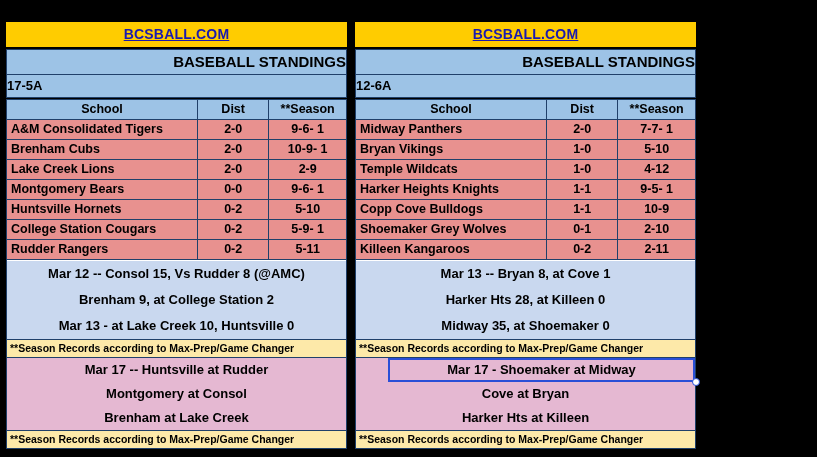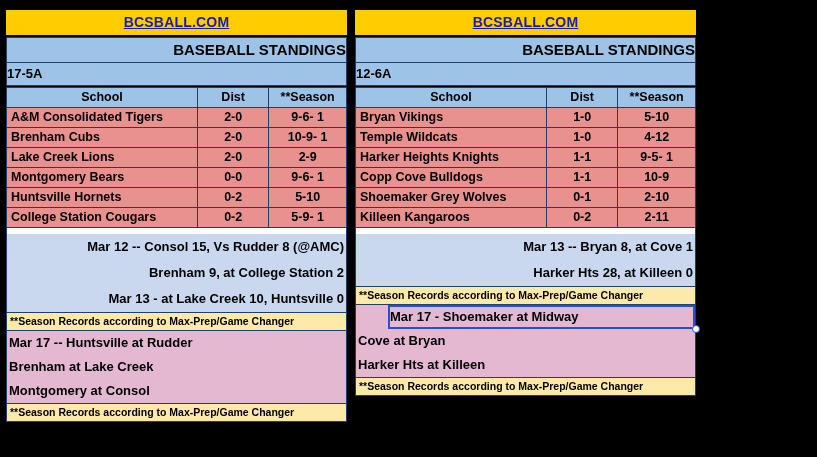--- a/index.html
+++ b/index.html
@@ -14,21 +14,21 @@
     overflow: hidden;
   }
   .page {
     position: relative;
     width: 702px;
     height: 457px;
     background: #000000;
     box-sizing: border-box;
     display: flex;
     gap: 8px;
-    padding: 10px 6px 8px 6px;
+    padding: 22px 6px 8px 6px;
   }
   .panel {
     flex: 1 1 0;
     display: flex;
     flex-direction: column;
     min-width: 0;
   }
   .band {
     background: #ffcc00;
     text-align: center;
@@ -93,21 +93,21 @@
     background: #ffffff;
     border-left: 1px solid #20406a;
     border-right: 1px solid #20406a;
   }
   .results {
     background: #c9d8ef;
     border: 1px solid #20406a;
     border-top: none;
   }
   .results .line {
-    text-align: right;
+    text-align: center;
     font-size: 13px;
     font-weight: bold;
     color: #000;
     padding: 5px 2px 6px 2px;
   }
   .note {
     background: #fde9a9;
     border: 1px solid #20406a;
     border-top: none;
     font-size: 10.5px;
@@ -115,20 +115,21 @@
     color: #000;
     padding: 2px 3px 3px 3px;
     text-align: left;
   }
   .upcoming {
     background: #e5b8d2;
     border: 1px solid #20406a;
     border-top: none;
   }
   .upcoming .line {
+    text-align: center;
     font-size: 13px;
     font-weight: bold;
     color: #000;
     padding: 4px 2px 5px 2px;
   }
   .upcoming .line.selected {
     outline: 2px solid #2a4fd7;
     outline-offset: -2px;
     position: relative;
     margin-left: 32px;
@@ -191,37 +192,42 @@
         <tr>
           <td>Huntsville Hornets</td>
           <td class="c">0-2</td>
           <td class="c">5-10</td>
         </tr>
         <tr>
           <td>College Station Cougars</td>
           <td class="c">0-2</td>
           <td class="c">5-9- 1</td>
         </tr>
+        <tr>
+          <td>Rudder Rangers</td>
+          <td class="c">0-2</td>
+          <td class="c">5-11</td>
+        </tr>
       </tbody>
     </table>
 
     <div class="gap"></div>
 
     <div class="results">
       <div class="line">Mar 12 -- Consol 15, Vs Rudder 8 (@AMC)</div>
       <div class="line">Brenham 9, at College Station 2</div>
       <div class="line">Mar 13 - at Lake Creek 10, Huntsville 0</div>
     </div>
 
     <div class="note">**Season Records according to Max-Prep/Game Changer</div>
 
     <div class="upcoming">
       <div class="line">Mar 17 -- Huntsville at Rudder</div>
+      <div class="line">Montgomery at Consol</div>
       <div class="line">Brenham at Lake Creek</div>
-      <div class="line">Montgomery at Consol</div>
     </div>
 
     <div class="note">**Season Records according to Max-Prep/Game Changer</div>
     <div class="spacer"></div>
   </div>
 
   <div class="panel">
     <div class="band">
       <a href="#">BCSBALL.COM</a>
     </div>
@@ -231,20 +237,25 @@
     <table class="standings">
       <thead>
         <tr>
           <th style="width:58%">School</th>
           <th class="c" style="width:20%">Dist</th>
           <th class="c" style="width:22%">**Season</th>
         </tr>
       </thead>
       <tbody>
         <tr>
+          <td>Midway Panthers</td>
+          <td class="c">2-0</td>
+          <td class="c">7-7- 1</td>
+        </tr>
+        <tr>
           <td>Bryan Vikings</td>
           <td class="c">1-0</td>
           <td class="c">5-10</td>
         </tr>
         <tr>
           <td>Temple Wildcats</td>
           <td class="c">1-0</td>
           <td class="c">4-12</td>
         </tr>
         <tr>
@@ -268,20 +279,21 @@
           <td class="c">2-11</td>
         </tr>
       </tbody>
     </table>
 
     <div class="gap"></div>
 
     <div class="results">
       <div class="line">Mar 13 --  Bryan 8, at Cove 1</div>
       <div class="line">Harker Hts 28, at Killeen 0</div>
+      <div class="line">Midway 35, at Shoemaker 0</div>
     </div>
 
     <div class="note">**Season Records according to Max-Prep/Game Changer</div>
 
     <div class="upcoming">
       <div class="line selected">
         <span>Mar 17 - Shoemaker at Midway</span>
         <span class="dot-handle"></span>
       </div>
       <div class="line">Cove at Bryan</div>

